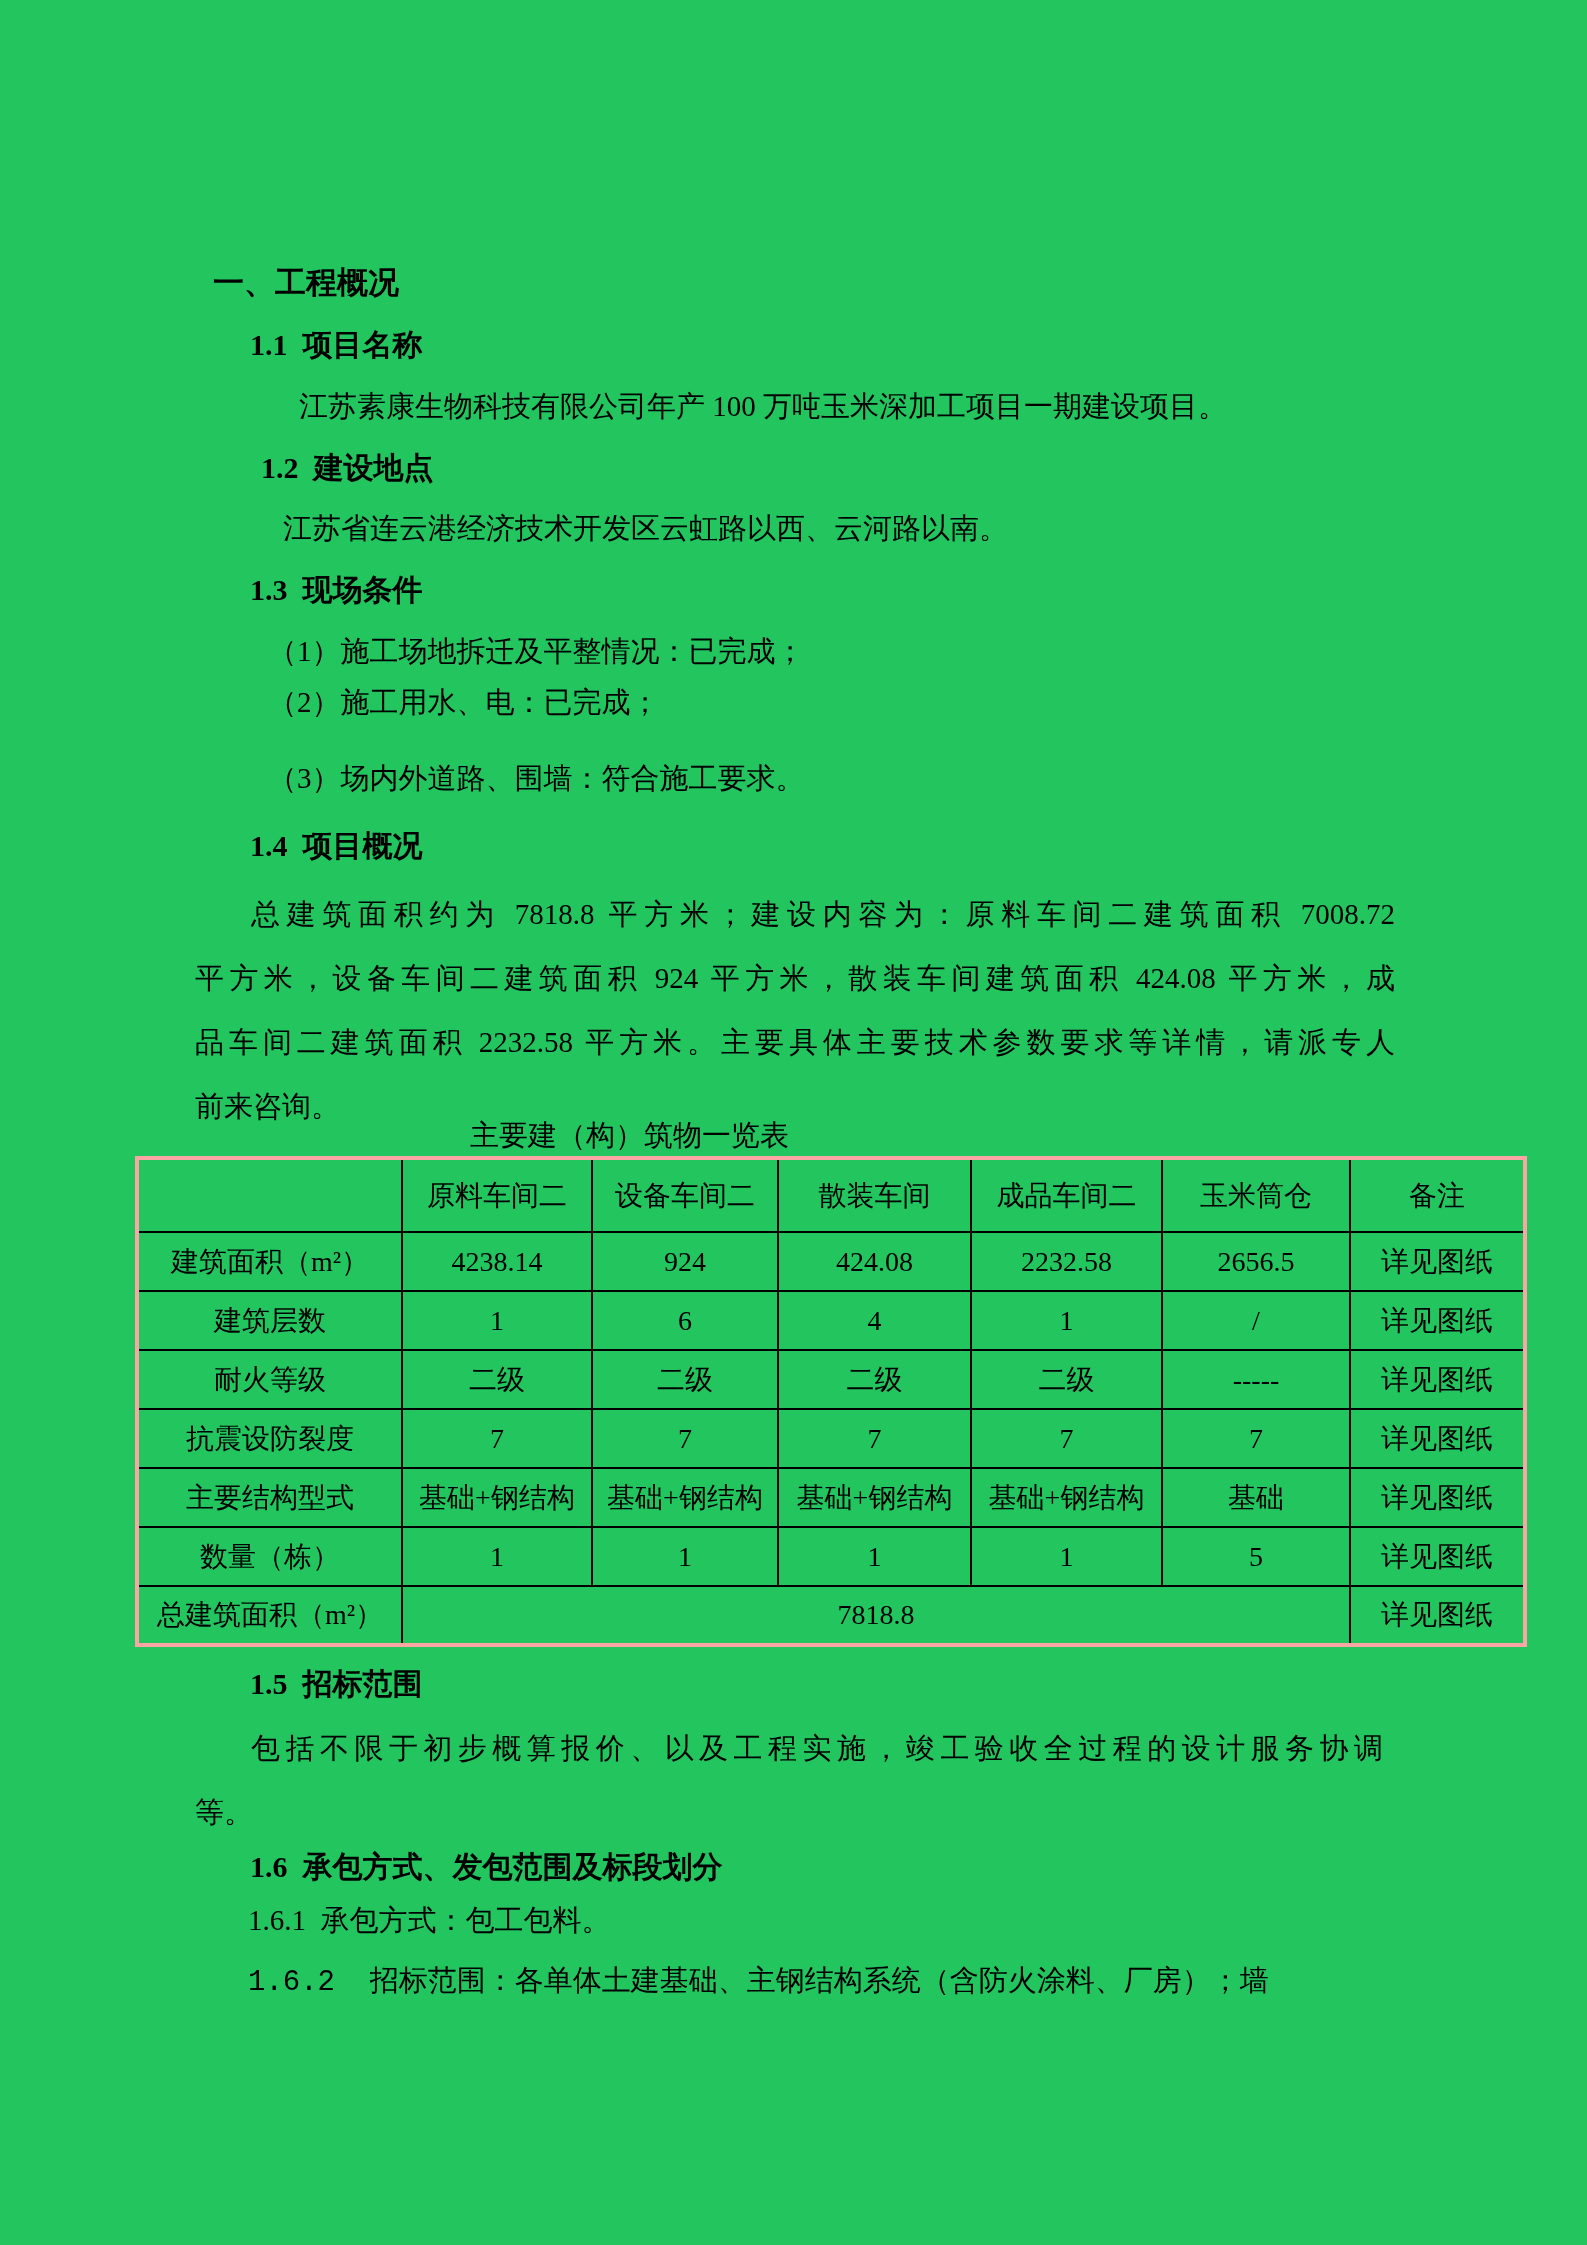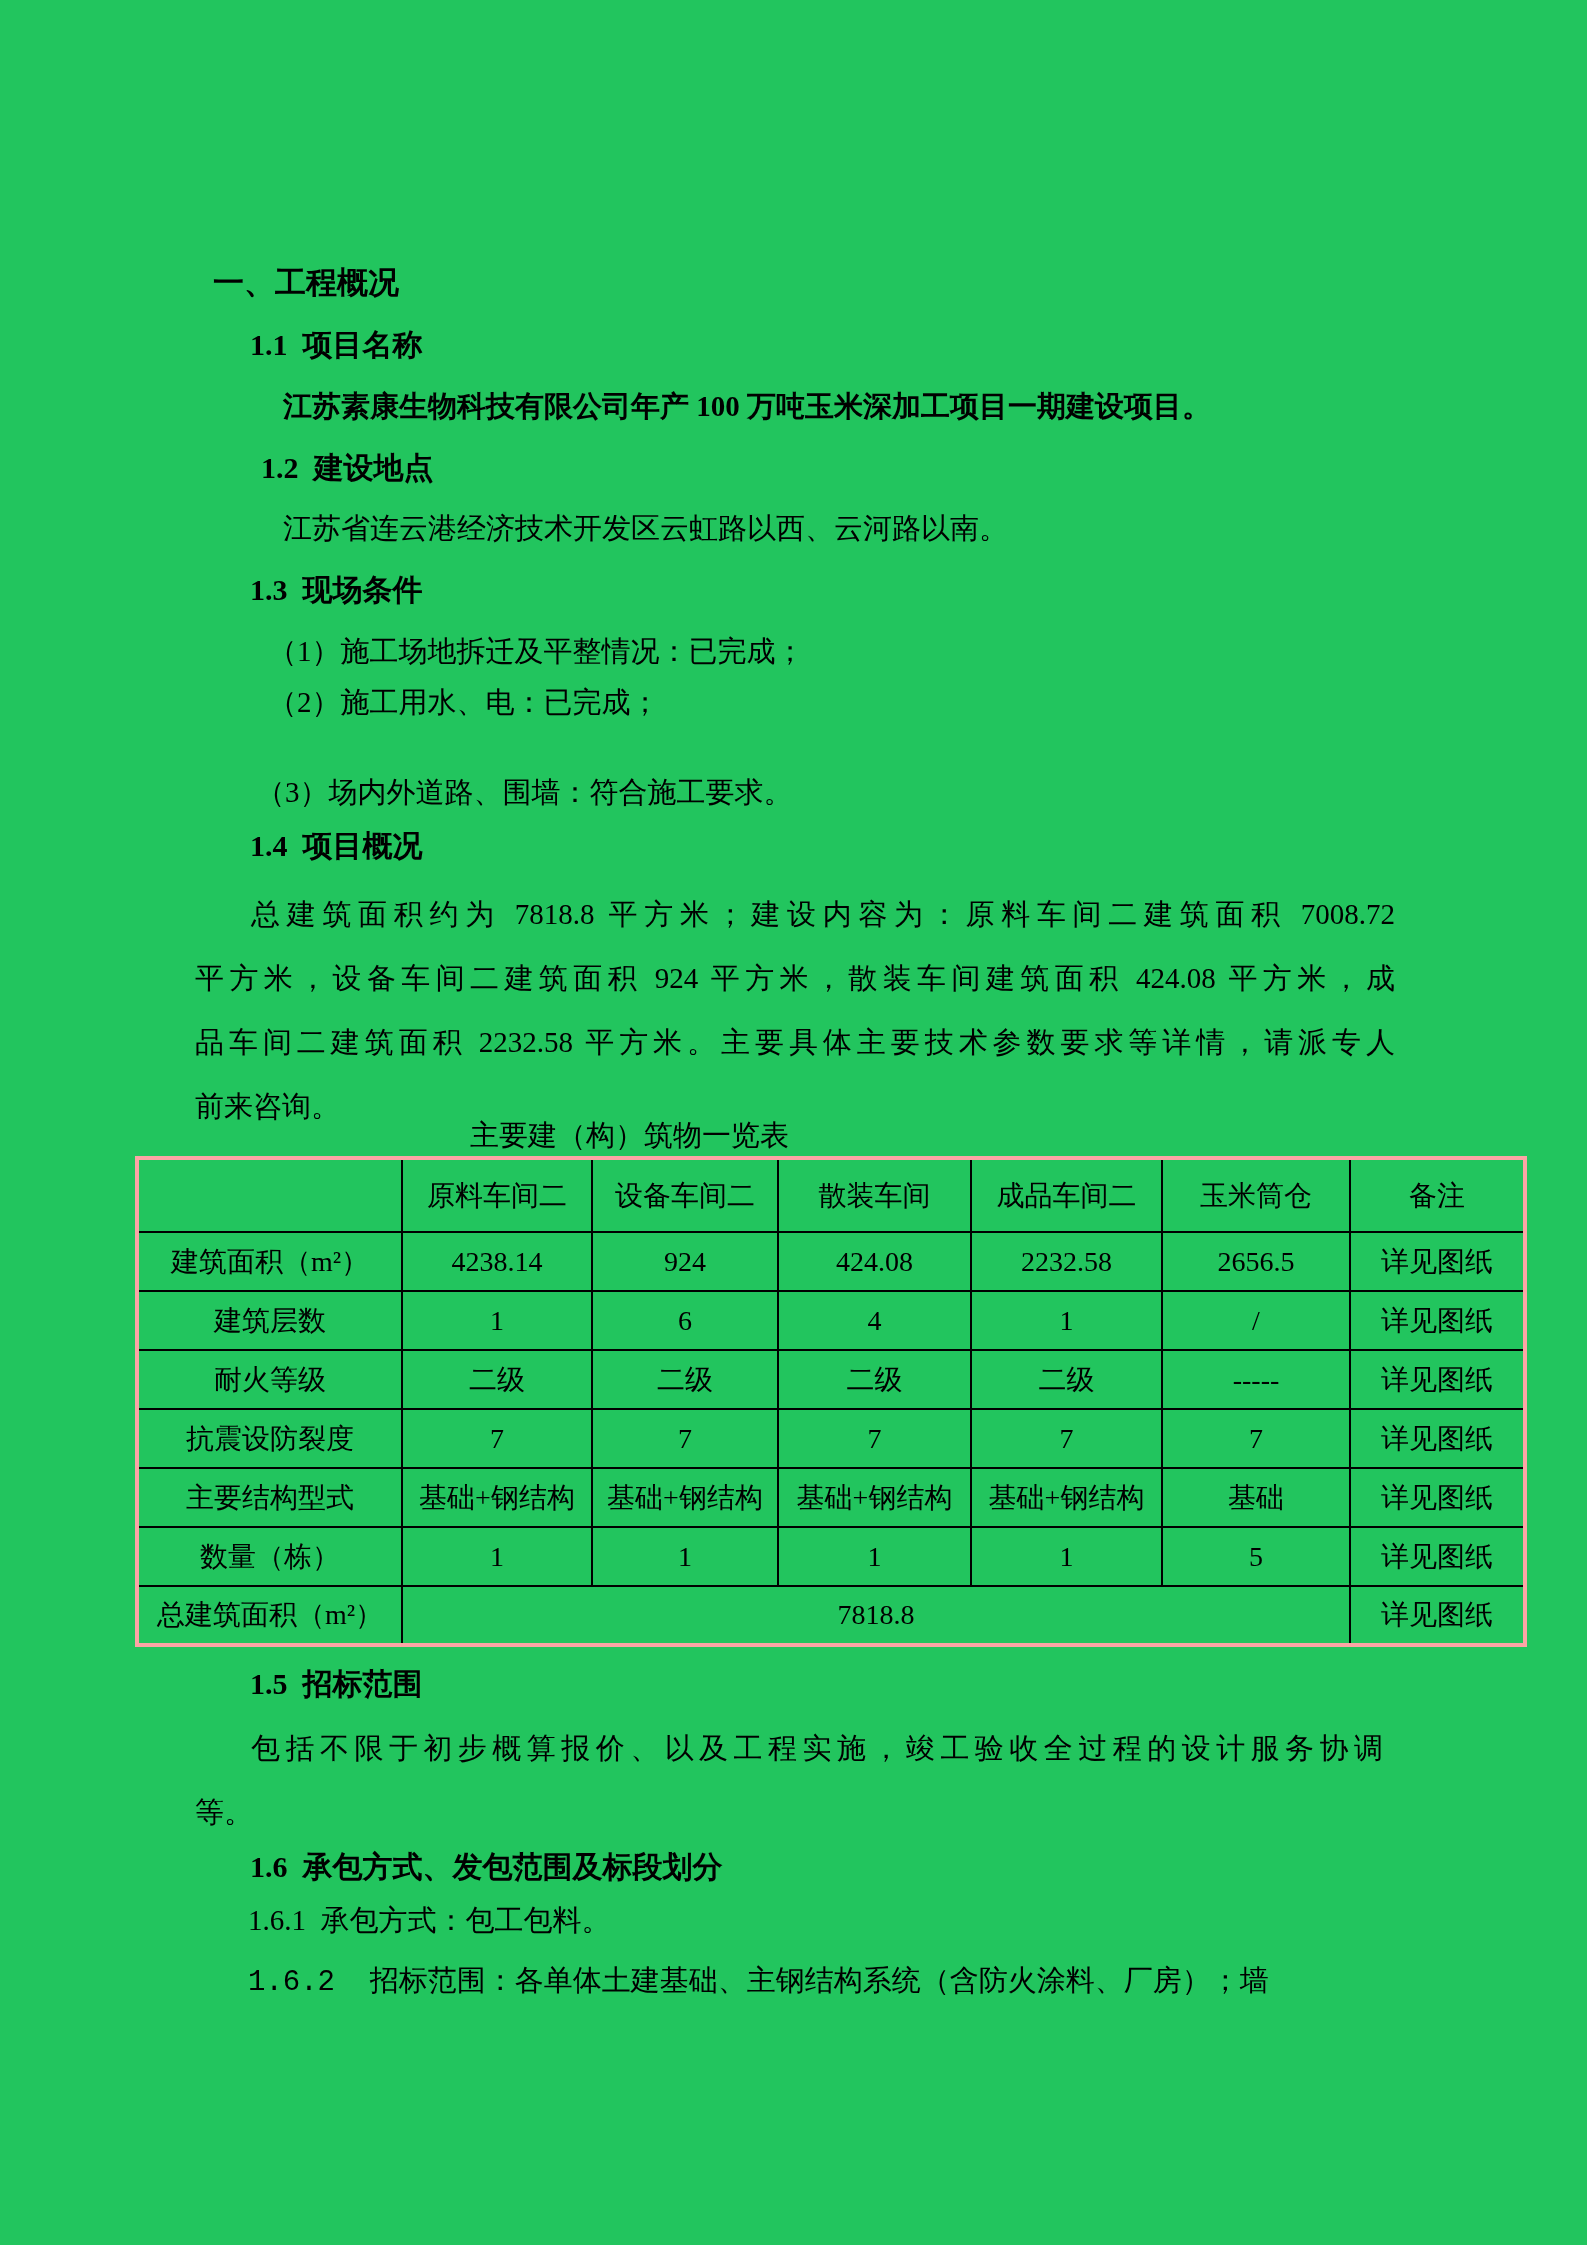--- a/index.html
+++ b/index.html
@@ -42,33 +42,33 @@
 </style>
 </head>
 <body>
 
 <div class="page">
 
   <div class="blk h0" style="top:262px;left:213px;">一、工程概况</div>
 
   <div class="blk h" style="top:325px;left:250px;">1.1  项目名称</div>
 
-  <div class="blk t" style="top:387px;left:283px;font-weight:bold;">江苏素康生物科技有限公司年产 100 万吨玉米深加工项目一期建设项目。</div>
+  <div class="blk t" style="top:387px;left:299px;">江苏素康生物科技有限公司年产 100 万吨玉米深加工项目一期建设项目。</div>
 
   <div class="blk h" style="top:448px;left:232px;margin-left:29px;">1.2  建设地点</div>
 
   <div class="blk t" style="top:509px;left:283px;">江苏省连云港经济技术开发区云虹路以西、云河路以南。</div>
 
   <div class="blk h" style="top:570px;left:250px;">1.3  现场条件</div>
 
   <div class="blk t" style="top:632px;left:268px;">（1）施工场地拆迁及平整情况：已完成；</div>
 
   <div class="blk t" style="top:683px;left:268px;">（2）施工用水、电：已完成；</div>
 
-  <div class="blk t" style="top:759px;left:256px;margin-top:14px;">（3）场内外道路、围墙：符合施工要求。</div>
+  <div class="blk t" style="top:759px;left:268px;">（3）场内外道路、围墙：符合施工要求。</div>
 
   <div class="blk h" style="top:826px;left:250px;">1.4  项目概况</div>
 
   <div class="para" style="top:882px;left:195px;">
     <div class="line just indent">总建筑面积约为 7818.8 平方米；建设内容为：原料车间二建筑面积 7008.72</div>
     <div class="line just">平方米，设备车间二建筑面积 924 平方米，散装车间建筑面积 424.08 平方米，成</div>
     <div class="line just">品车间二建筑面积 2232.58 平方米。主要具体主要技术参数要求等详情，请派专人</div>
     <div class="line">前来咨询。</div>
   </div>
 

